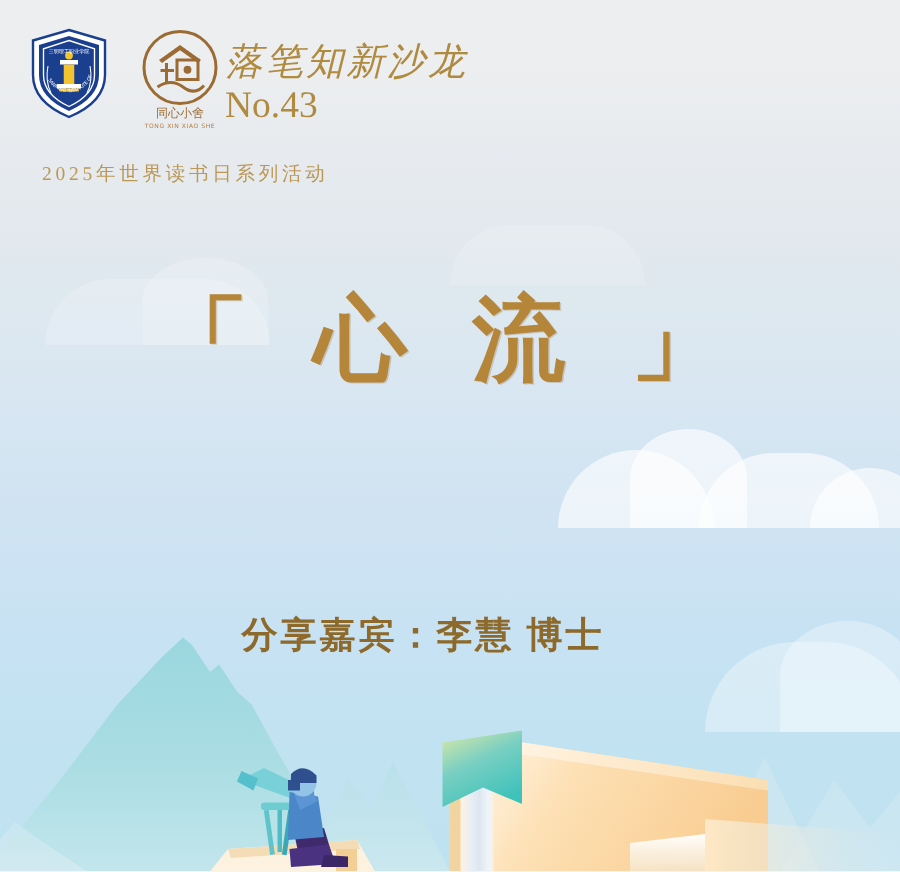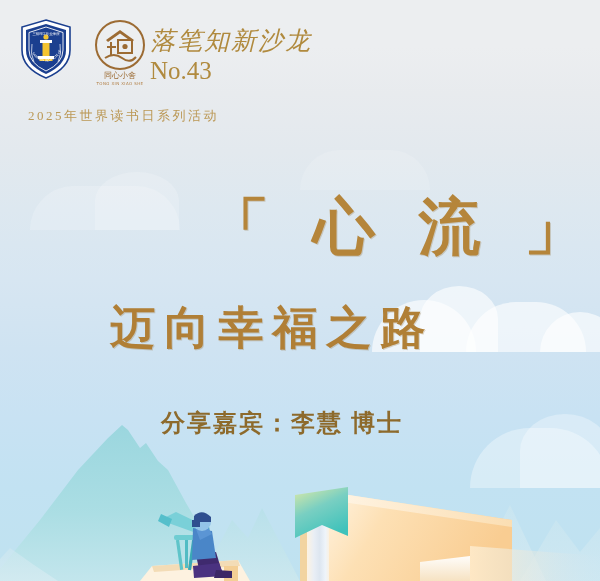--- a/index.html
+++ b/index.html
@@ -97,21 +97,21 @@
     color: #bb9855;
     font-family: "Liberation Serif", "DejaVu Serif", serif;
     white-space: nowrap;
   }
 
   
   .main-title {
     position: absolute;
     left: 0; top: 196px;
     width: 600px;
-    text-align: right;
+    text-align: center;
     font-size: 62px;
     line-height: 1;
     letter-spacing: 14px;
     color: #b5853a;
     font-weight: bold;
     font-family: "Liberation Serif", "DejaVu Serif", serif;
     text-shadow: 1px 1px 0 rgba(140,100,40,0.25);
   }
   .sub-title {
     position: absolute;
@@ -302,16 +302,15 @@
       <text x="32" y="62" font-size="8" fill="#9c6b33" text-anchor="middle" font-family="DejaVu Sans, sans-serif">同心小舍</text>
       <text x="32" y="69" font-size="4" fill="#b07c40" text-anchor="middle" letter-spacing="0.4" font-family="DejaVu Sans, sans-serif">TONG XIN XIAO SHE</text>
     </svg>
 
     <div class="salon-title">落笔知新沙龙</div>
     <div class="salon-no">No.43</div>
     <div class="event-line">2025年世界读书日系列活动</div>
   </div>
 
   <div class="main-title">「 心  流 」</div>
-  <div class="sub-title">迈向幸福之路</div>
   <div class="speaker">分享嘉宾：李慧  博士</div>
 
 </div>
 
 </body></html>

